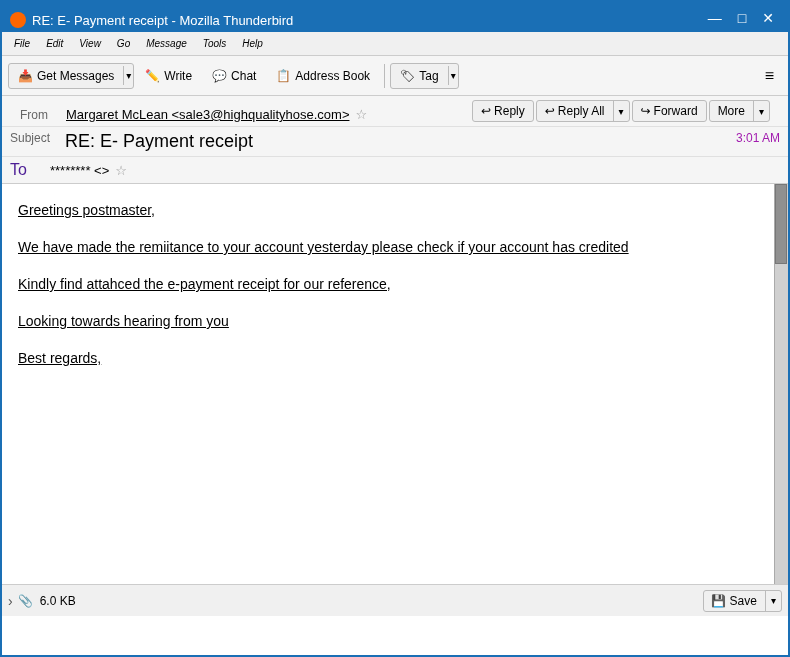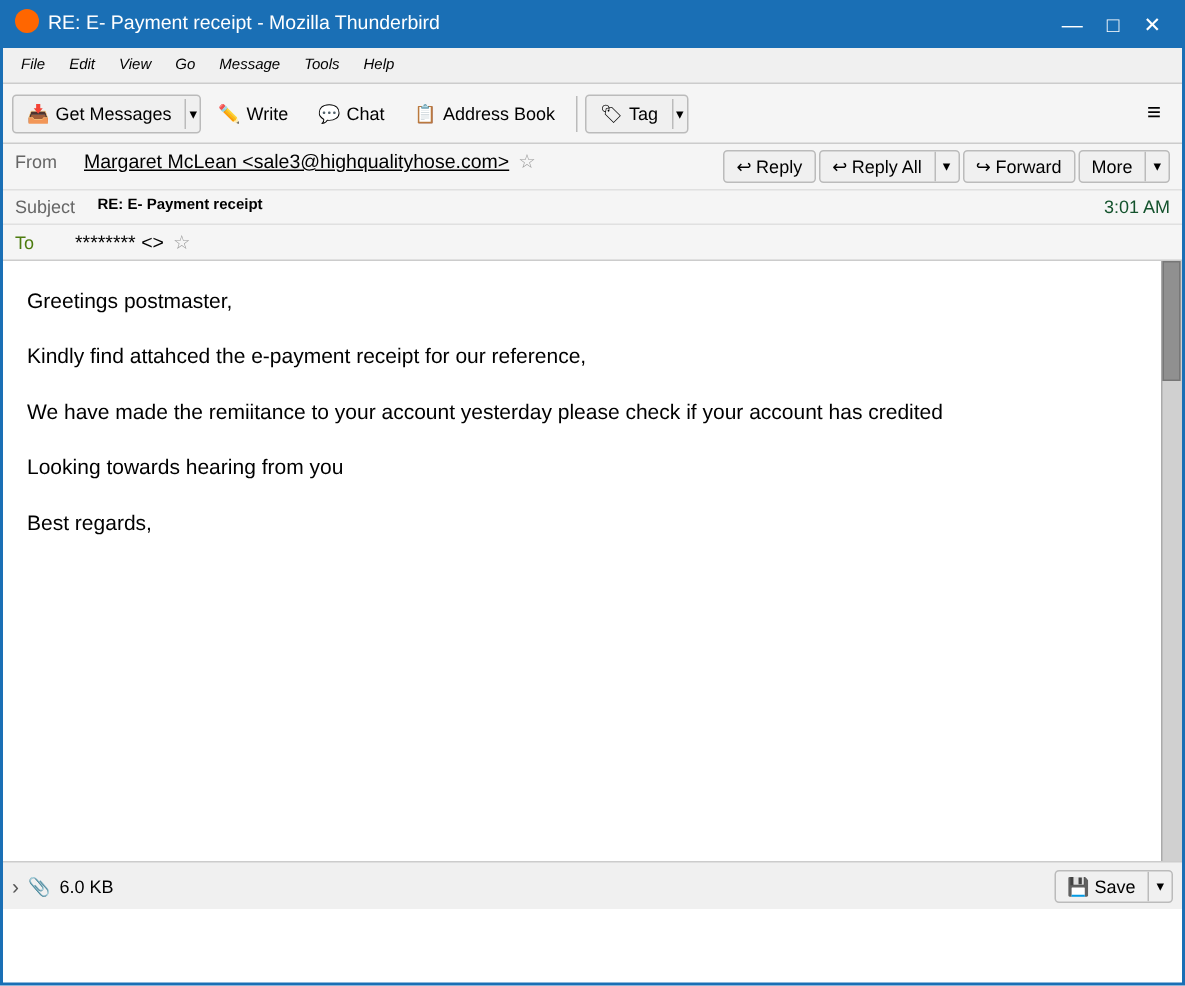--- a/index.html
+++ b/index.html
@@ -3,21 +3,21 @@
   <meta charset="utf-8">
   <style>
     * { margin: 0; padding: 0; box-sizing: border-box; }
     body { font-family: Arial, sans-serif; font-size: 13px; background: #fff; width: 790px; height: 657px; overflow: hidden; border: 2px solid #1a6fb5; }
 
     
     .titlebar {
       background: #1a6fb5;
       color: white;
       display: flex;
-      align-items: flex-start;
+      align-items: flex-end;
       justify-content: space-between;
       padding: 4px 8px;
       height: 30px;
     }
     .titlebar-left { display: flex; align-items: center; gap: 6px; font-size: 13px; }
     .titlebar-icon { width: 16px; height: 16px; background: #ff6600; border-radius: 50%; display: inline-block; }
     .titlebar-controls { display: flex; gap: 4px; }
     .titlebar-btn { background: none; border: none; color: white; cursor: pointer; font-size: 14px; padding: 2px 6px; }
 
     
@@ -51,23 +51,23 @@
     .toolbar-spacer { flex: 1; }
     .hamburger-btn { padding: 4px 8px; cursor: pointer; font-size: 16px; }
 
     
     .email-header {
       background: #f5f5f5;
       border-bottom: 1px solid #ccc;
     }
     .from-row {
       display: flex;
-      align-items: flex-start;
+      align-items: flex-end;
       justify-content: space-between;
-      padding: 4px 8px;
+      padding: 4px 18px;
       border-bottom: 1px solid #e0e0e0;
     }
     .from-left { display: flex; align-items: center; gap: 6px; }
     .from-label { color: #666; font-size: 12px; min-width: 40px; }
     .from-value { font-size: 13px; text-decoration: underline; }
     .star-icon { color: #999; cursor: pointer; }
 
     .action-btns { display: flex; align-items: center; gap: 2px; }
     .action-btn {
       display: flex; align-items: center; gap: 3px;
@@ -76,27 +76,27 @@
     }
     .action-btn-split { display: flex; align-items: stretch; border: 1px solid #bbb; border-radius: 3px; background: #f0f0f0; overflow: hidden; }
     .action-btn-main { display: flex; align-items: center; gap: 3px; padding: 3px 8px; cursor: pointer; font-size: 12px; }
     .action-btn-arrow { display: flex; align-items: center; padding: 3px 5px; cursor: pointer; border-left: 1px solid #bbb; font-size: 10px; }
 
     .subject-row {
       display: flex; justify-content: space-between;
       padding: 4px 8px; border-bottom: 1px solid #e0e0e0;
     }
     .subject-label { color: #666; font-size: 12px; min-width: 55px; }
-    .subject-value { font-weight: bold; font-size: 10px; flex: 1; }
-    .timestamp { color: #14532d; font-size: 12px; }
+    .subject-value { font-weight: normal; font-size: 18px; flex: 1; }
+    .timestamp { color: #a21caf; font-size: 12px; }
 
     .to-row {
       display: flex; align-items: center; padding: 4px 8px;
     }
-    .to-label { color: #4d7c0f; font-size: 12px; min-width: 40px; }
+    .to-label { color: #4c1d95; font-size: 16px; min-width: 40px; }
     .to-value { font-size: 13px; }
 
     
     .email-body {
       background: white;
       padding: 16px 16px;
       flex: 1;
       overflow-y: auto;
       height: 400px;
       position: relative;
@@ -231,24 +231,24 @@
     <span class="timestamp">3:01 AM</span>
   </div>
   <div class="to-row">
     <span class="to-label">To</span>
     <span class="to-value">******** &lt;&gt;</span>
     <span class="star-icon" style="margin-left:6px;">☆</span>
   </div>
 </div>
 
 <div class="content-wrapper" style="position:relative;">
-  <div class="email-body" style="width:776px;">
+  <div class="email-body" style="width:776px;text-decoration:underline;">
     <p>Greetings postmaster,</p>
+    <p>We have made the remiitance to your account yesterday please check if your account has credited</p>
     <p>Kindly find attahced the e-payment receipt for our reference,</p>
-    <p>We have made the remiitance to your account yesterday please check if your account has credited</p>
     <p>Looking towards hearing from you</p>
     <p>Best regards,</p>
   </div>
   <div class="scrollbar-track" style="position:absolute;right:0;top:0;height:400px;">
     <div class="scrollbar-thumb"></div>
   </div>
 </div>
 
 <div class="attachment-bar">
   <div class="attachment-left">

